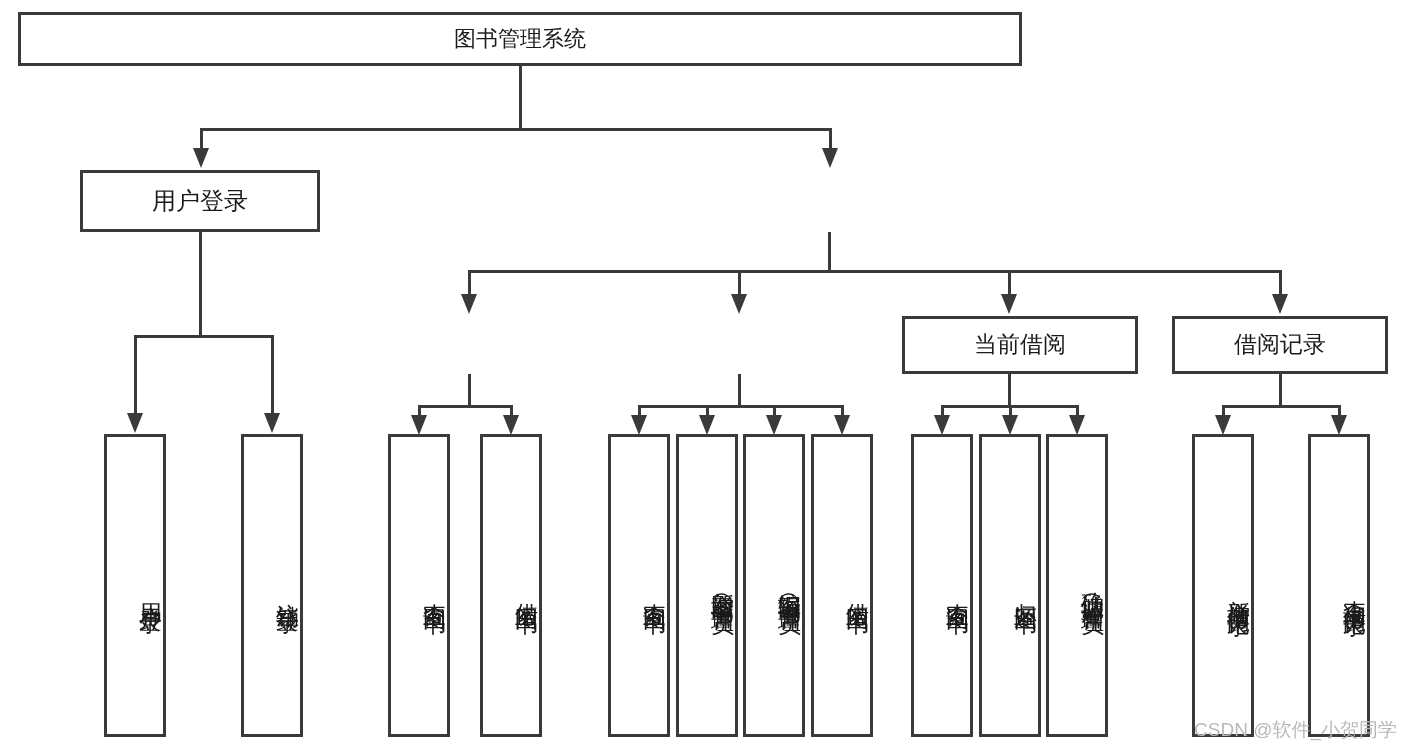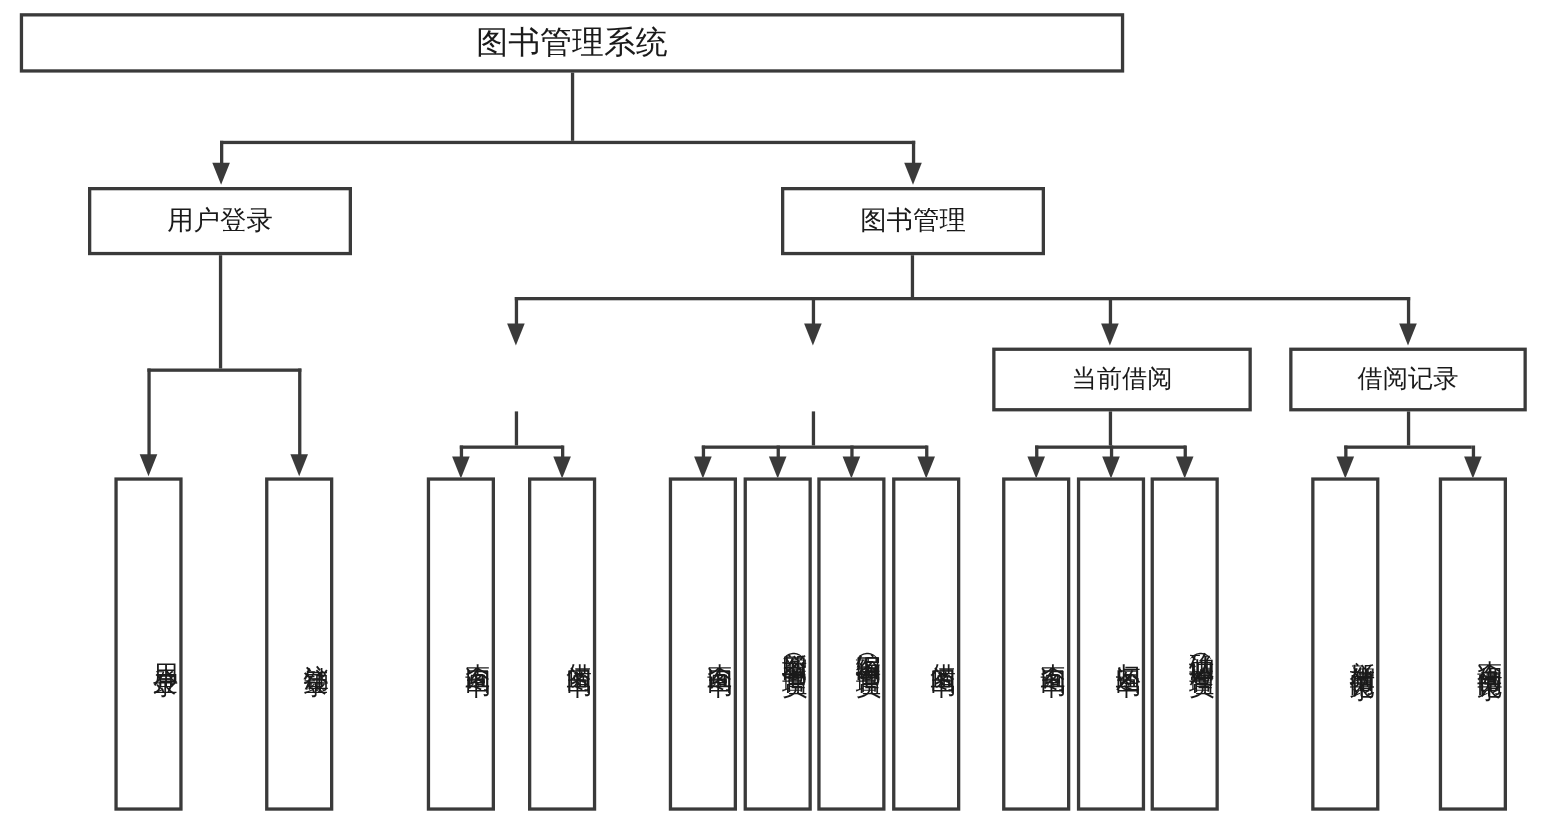--- a/index.html
+++ b/index.html
@@ -24,21 +24,21 @@
     box-sizing: border-box;
     border: 3px solid #3a3a3a;
     background: #ffffff;
     display: flex;
     align-items: center;
     justify-content: center;
     color: #1a1a1a;
     line-height: 1.12;
   }
   .node.root {
-    font-size: 29px;
+    font-size: 22px;
   }
   .node.l2 {
     font-size: 24px;
   }
   .node.l3 {
     font-size: 23px;
   }
   .node.leaf {
     writing-mode: vertical-rl;
     text-orientation: upright;
@@ -98,23 +98,20 @@
   <div class="hline" style="left:200px; top:128px; width:632px;"></div>
   <div class="vline" style="left:200px; top:128px; height:22px;"></div>
   <div class="arrow" style="left:193px; top:148px;"></div>
   <div class="vline" style="left:829px; top:128px; height:22px;"></div>
   <div class="arrow" style="left:822px; top:148px;"></div>
 
   <div class="node l2" style="left:80px; top:170px; width:240px; height:62px;">
     <span>用户登录</span>
   </div>
 
-  <div class="node l2" style="left:710px; top:170px; width:240px; height:62px;">
-    <span>图书管理</span>
-  </div>
 
   <div class="vline" style="left:199px; top:232px; height:103px;"></div>
   <div class="hline" style="left:134px; top:335px; width:140px;"></div>
   <div class="vline" style="left:134px; top:335px; height:80px;"></div>
   <div class="arrow" style="left:127px; top:413px;"></div>
   <div class="vline" style="left:271px; top:335px; height:80px;"></div>
   <div class="arrow" style="left:264px; top:413px;"></div>
 
   <div class="vline" style="left:828px; top:232px; height:38px;"></div>
   <div class="hline" style="left:468px; top:270px; width:814px;"></div>
@@ -205,14 +202,15 @@
     <span class="leaf-text">确认归还（管理员）</span>
   </div>
 
   <div class="node leaf" style="left:1192px; top:434px; width:62px; height:303px;">
     <span class="leaf-text">新增借阅记录</span>
   </div>
   <div class="node leaf" style="left:1308px; top:434px; width:62px; height:303px;">
     <span class="leaf-text">查询借阅记录</span>
   </div>
 
+  <div id="watermark">CSDN @软件_小贺同学</div>
 
 </div>
 
 </body></html>

